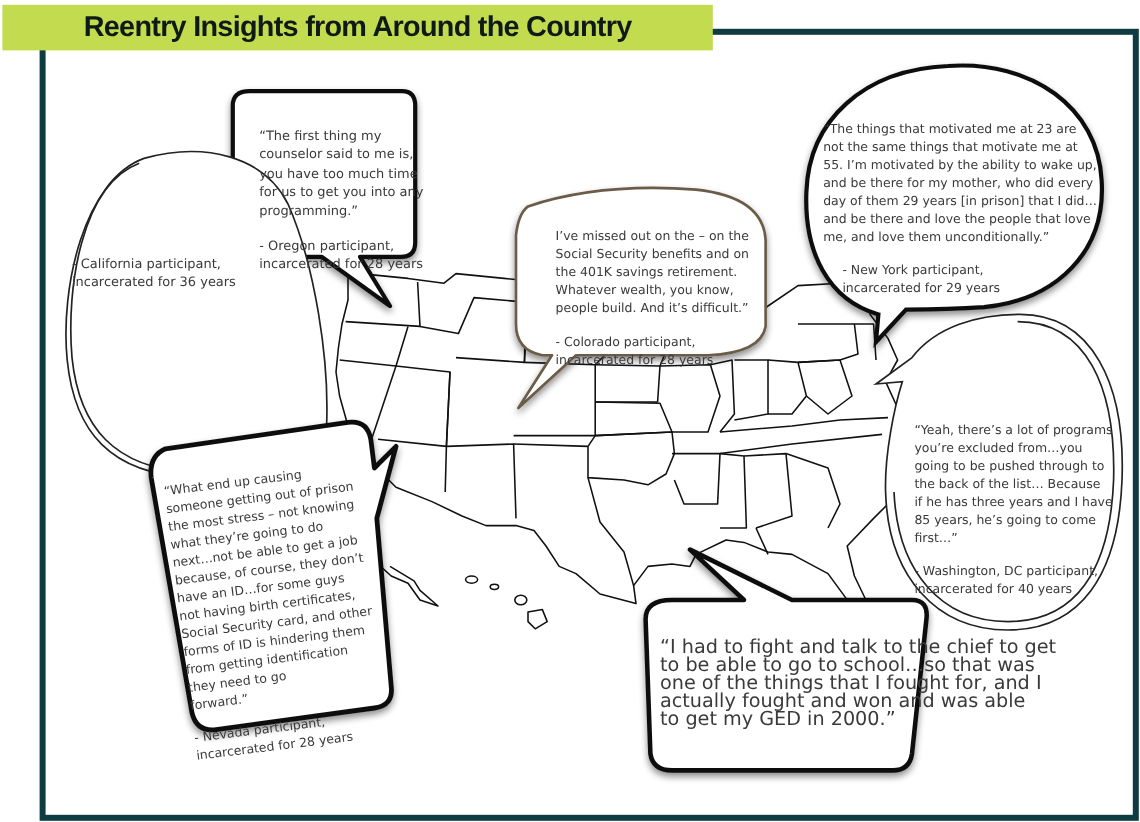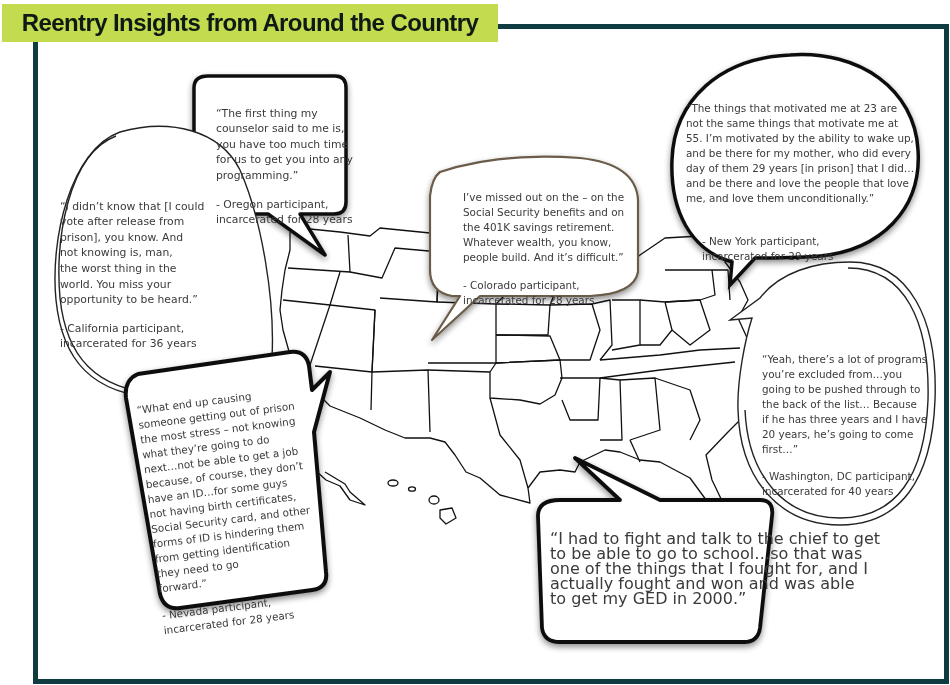--- a/index.html
+++ b/index.html
@@ -1,20 +1,20 @@
 <!DOCTYPE html>
 <html><head>
 <meta charset="utf-8">
 <style>
   html, body { margin: 0; padding: 0; background: #ffffff; }
   body { width: 950px; height: 685px; position: relative; overflow: hidden;
          font-family: "Liberation Sans", "DejaVu Sans", sans-serif; }
   .frame { position: absolute; left: 33px; top: 24px; width: 906px; height: 650px;
            border: 5px solid #0e3c41; background: #fff; }
-  .title-bar { position: absolute; left: 2px; top: 4px; width: 496px; height: 38px;
+  .title-bar { position: absolute; left: 2px; top: 4px; width: 592px; height: 38px;
                background: #c2db4f; display: flex; align-items: center; justify-content: center; z-index: 5; }
   .title-bar h1 { margin: 0; font-family: "Liberation Sans", "DejaVu Sans", sans-serif;
                   font-weight: 700; font-size: 24px; letter-spacing: -0.6px; color: #0f1a16; }
   svg.scene { position: absolute; left: 0; top: 0; width: 950px; height: 685px; }
   .quote { position: absolute; font-family: "DejaVu Sans", "Liberation Sans", sans-serif;
            font-size: 10.6px; line-height: 15.6px; color: #3a3a3a; white-space: pre-line; }
   .quote .attr { display: block; margin-top: 13px; }
   .nevada { transform: rotate(-7deg); transform-origin: 0 0; }
 </style>
 </head>
@@ -123,27 +123,20 @@
   <span>“The first thing my
 counselor said to me is,
 you have too much time
 for us to get you into any
 programming.”</span>
   <span class="attr">- Oregon participant,
 incarcerated for 28 years</span>
 </div>
 
 <div class="quote" style="left:60px; top:183px; font-size:10.8px;">
-  <span>“I didn’t know that [I could
-vote after release from
-prison], you know. And
-not knowing is, man,
-the worst thing in the
-world. You miss your
-opportunity to be heard.”</span>
   <span class="attr">- California participant,
 incarcerated for 36 years</span>
 </div>
 
 <div class="quote" style="left:463px; top:175px; font-size:10.4px; line-height:15px;">
   <span>I’ve missed out on the – on the
 Social Security benefits and on
 the 401K savings retirement.
 Whatever wealth, you know,
 people build. And it’s difficult.”</span>
@@ -152,31 +145,31 @@
 </div>
 
 <div class="quote" style="left:686px; top:86px; font-size:10.4px; line-height:15px;">
   <span>“The things that motivated me at 23 are
 not the same things that motivate me at
 55. I’m motivated by the ability to wake up,
 and be there for my mother, who did every
 day of them 29 years [in prison] that I did…
 and be there and love the people that love
 me, and love them unconditionally.”</span>
-  <span class="attr" style="margin-top:28px;padding-left:16px;">- New York participant,
+  <span class="attr" style="margin-top:12px;padding-left:16px;">- New York participant,
 incarcerated for 29 years</span>
 </div>
 
 <div class="quote" style="left:762px; top:337px; font-size:10.4px; line-height:15px;">
   <span>“Yeah, there’s a lot of programs
 you’re excluded from…you
 going to be pushed through to
 the back of the list… Because
 if he has three years and I have
-20 years, he’s going to come
+85 years, he’s going to come
 first…”</span>
   <span class="attr" style="margin-top:12px;">- Washington, DC participant,
 incarcerated for 40 years</span>
 </div>
 
 <div class="quote nevada" style="left:134px; top:388px; font-size:10.4px; line-height:15px;">
   <span>“What end up causing
 someone getting out of prison
 the most stress – not knowing
 what they’re going to do

